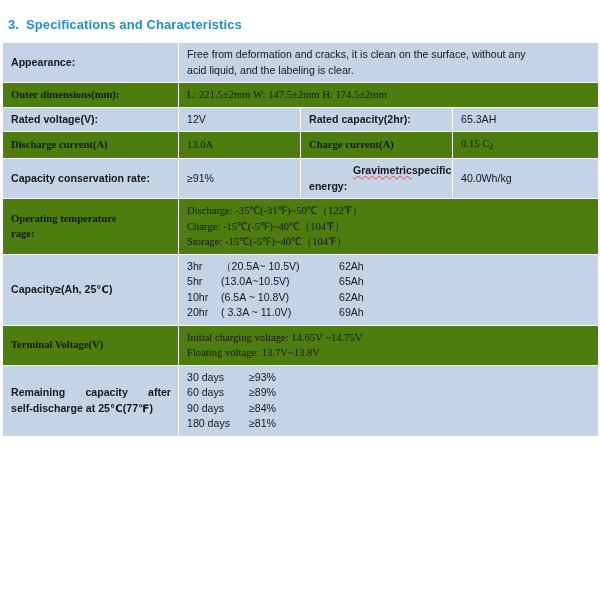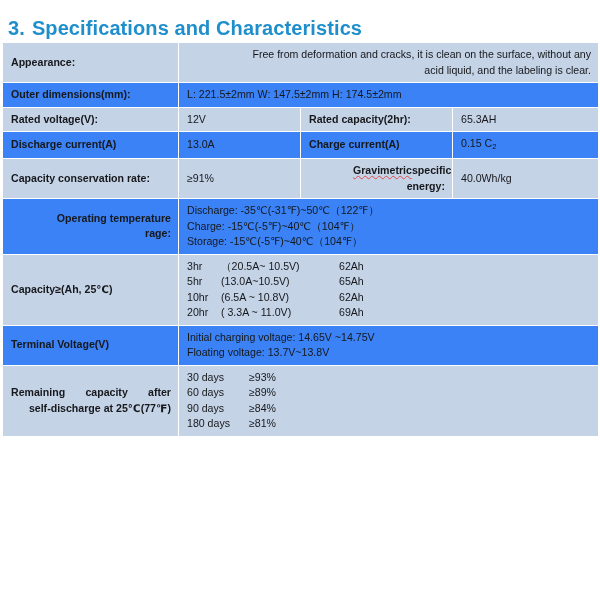--- a/index.html
+++ b/index.html
@@ -13,21 +13,21 @@
     width: 600px; height: 600px;
     position: relative;
     overflow: hidden;
     background: #ffffff;
   }
 
   
   .heading {
     color: #1f8fcc;
     font-weight: bold;
-    font-size: 20px;
+    font-size: 13px;
     letter-spacing: 0.1px;
     padding: 17px 4px 0 8px;
     height: 42px;
     white-space: nowrap;
   }
   .heading .num { margin-right: 7px; }
 
   
   table.spec {
     border-collapse: collapse;
@@ -45,41 +45,41 @@
   }
   td.lbl {
     font-weight: bold;
     color: #000000;
   }
   td.val {
     font-weight: normal;
     color: #23282e;
   }
   
-  tr.band-a td { background: #3b82f6; }
+  tr.band-a td { background: #4d7c0f; font-family: Liberation Serif, serif; }
   tr.band-b td { background: #c5d3e7; }
 
   
   col.c1 { width: 176px; }
   col.c2 { width: 122px; }
   col.c3 { width: 152px; }
   col.c4 { width: 146px; }
   .just-first {
     text-align: justify;
   }
   .just-first > .ln1 {
     text-align: justify;
     text-align-last: justify;
     display: block;
   }
   .just-first > .ln2 {
     display: block;
     text-align: left;
   }
-  .nowrapline { display: block; white-space: nowrap; text-align: right; }
+  .nowrapline { display: block; white-space: nowrap; }
 
   
   .sq {
     text-decoration: underline;
     text-decoration-style: wavy;
     text-decoration-color: #e04a4a;
     text-decoration-thickness: 1px;
     text-underline-offset: 1px;
   }
 

